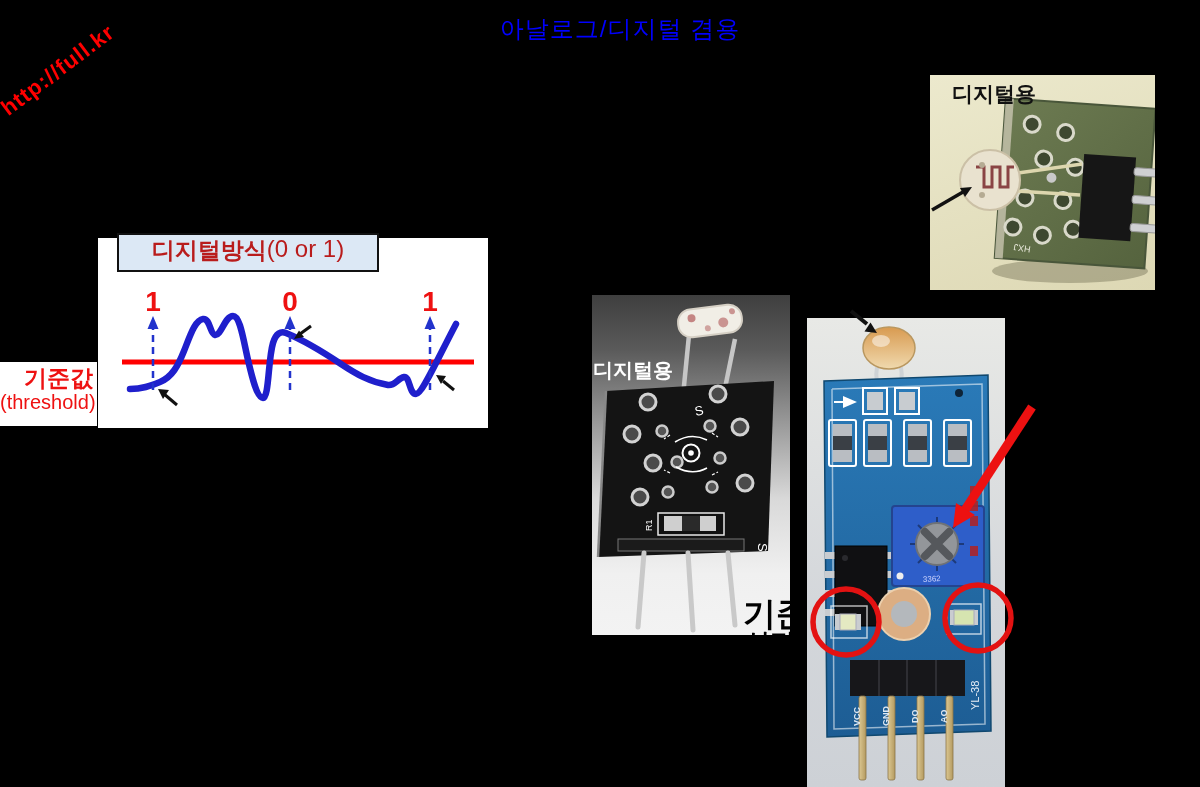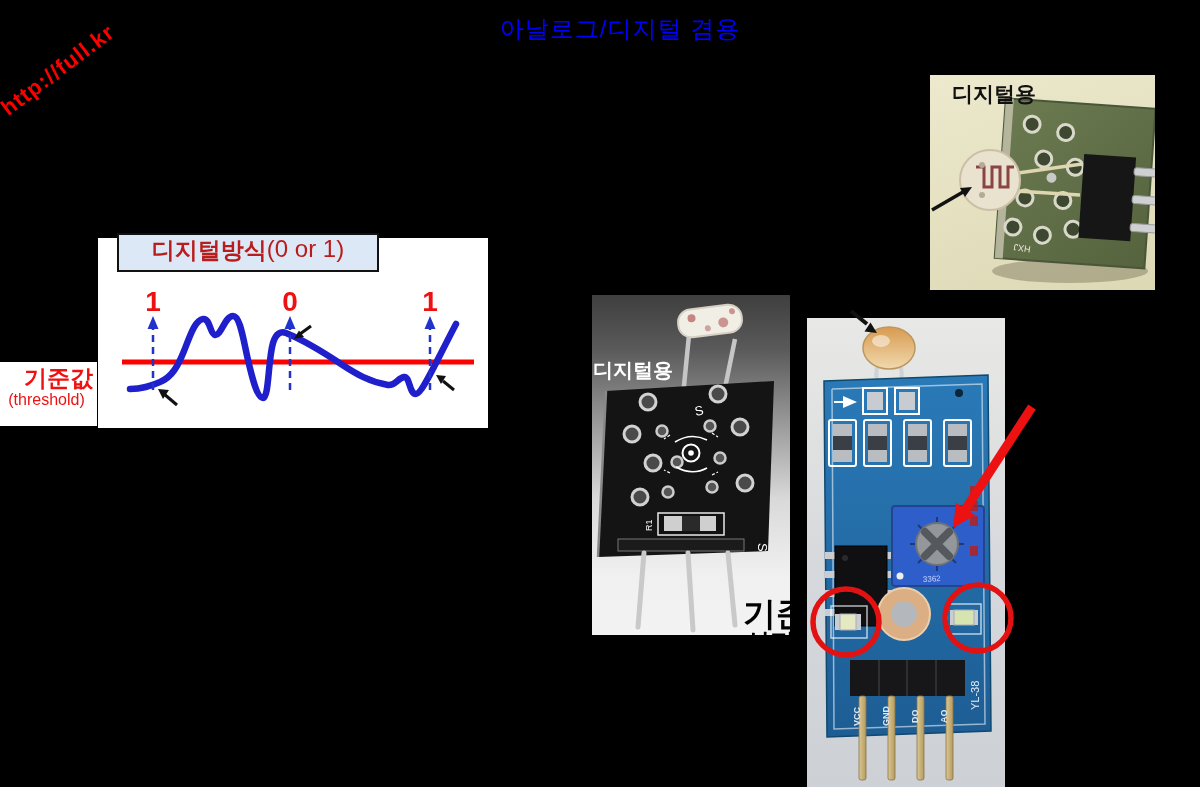--- a/index.html
+++ b/index.html
@@ -14,21 +14,21 @@
   .panel-analog{left:100px;top:508px;width:388px;height:190px;}
   .hdr{position:absolute;background:#dce8f5;border:2px solid #111;display:flex;align-items:flex-start;
        justify-content:center;white-space:nowrap;color:#b91c1c;margin-left:40px;}
   .hdr-digital{left:77px;top:233px;width:258px;height:35px;}
   .hdr-analog{left:77px;top:497px;width:300px;height:36px;}
   .hmain{font-size:23px;font-weight:700;}
   .hsub{font-size:24px;font-weight:400;}
   .ttab{position:absolute;left:0;top:325px;width:97px;height:64px;background:#fff;text-align:right;
         padding:3px 4px 0 0;box-sizing:border-box;color:#ee1111;line-height:1.15;margin-top:37px;}
   .ttab .t1{font-size:23px;font-weight:700;}
-  .ttab .t2{font-size:16px;font-weight:400;text-align:center;}
+  .ttab .t2{font-size:20px;font-weight:400;text-align:center;}
   .photo{position:absolute;}
   .photo1{left:930px;top:75px;width:225px;height:215px;
           background:linear-gradient(160deg,#ece9cd,#ddd8b4);}
   .photo2{left:592px;top:295px;width:198px;height:340px;overflow:hidden;
           background:linear-gradient(180deg,#3f3f3f 0%,#5a5a5a 16%,#9a9a9a 38%,#d9d9d9 60%,#f0f0f0 82%,#f3f3f3 100%);}
   .photo3{left:807px;top:318px;width:198px;height:469px;
           background:linear-gradient(180deg,#e8e9e6,#d4d7db 60%,#cdd1d6);}
   .photo svg{position:absolute;left:0;top:0;}
   .cap1{position:absolute;left:22px;top:5px;color:#111;font-size:21px;font-weight:700;}
   .cap2{position:absolute;left:1px;top:62px;color:#fff;font-size:20px;font-weight:700;}

